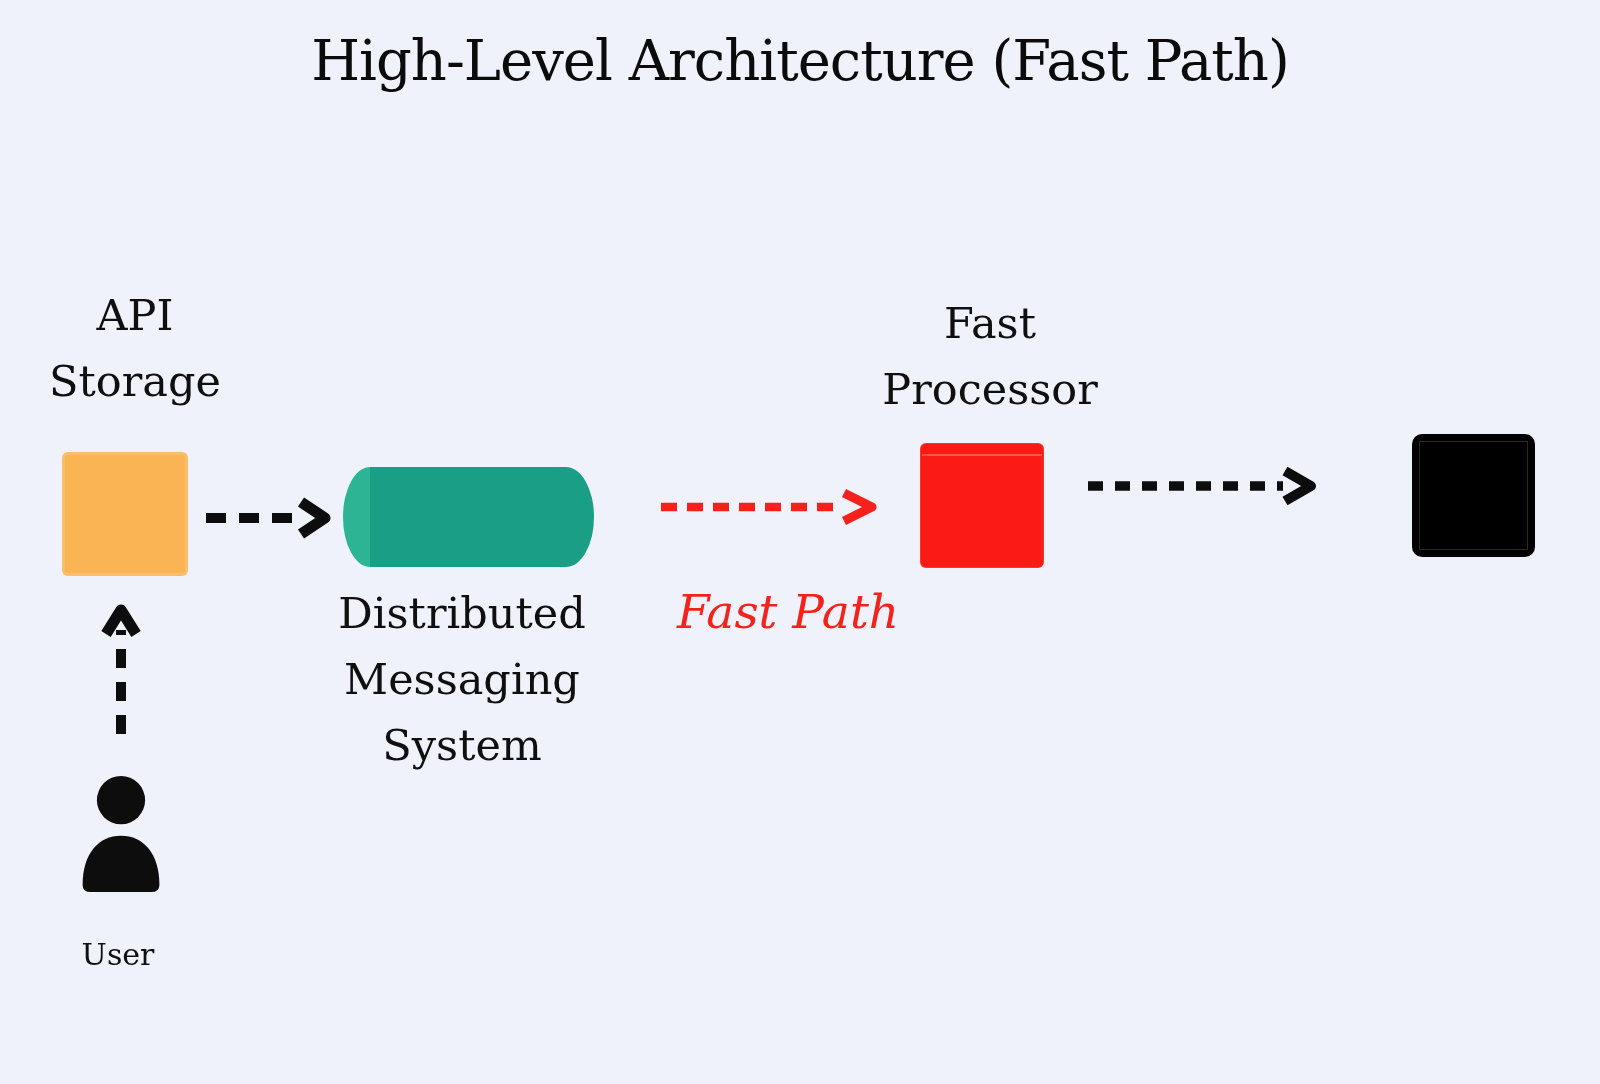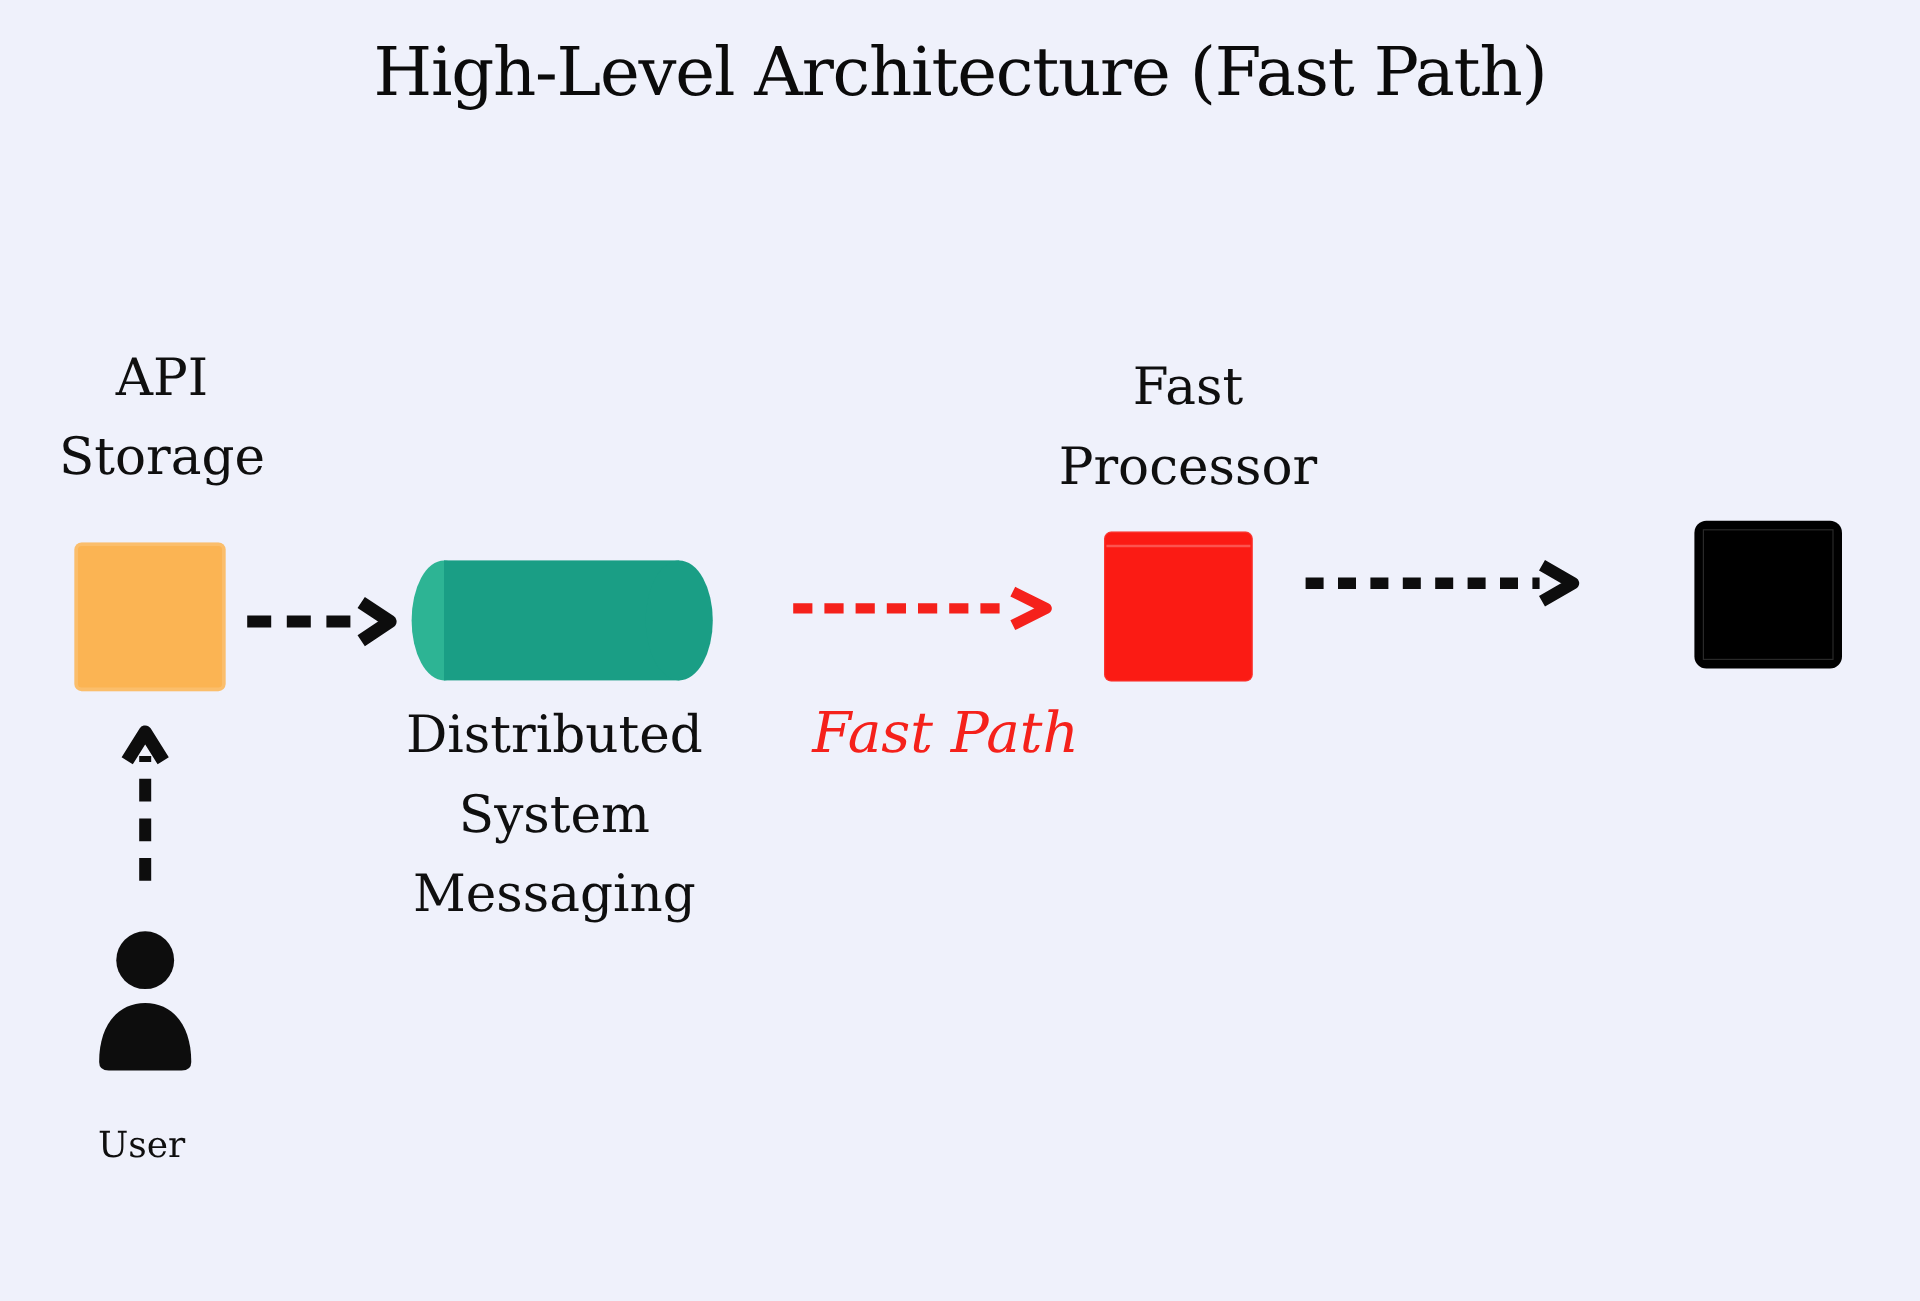--- a/index.html
+++ b/index.html
@@ -111,22 +111,22 @@
   </svg>
 
   <svg class="shape-svg cyl" width="256" height="102" viewBox="0 0 256 102">
     <ellipse cx="30" cy="51" rx="27" ry="50" fill="#2DB494"></ellipse>
     <rect x="30" y="1" width="196" height="100" fill="#1A9E85"></rect>
     <ellipse cx="226" cy="51" rx="28" ry="50" fill="#1A9E85"></ellipse>
   </svg>
 
   <div class="node-label" style="left:462px; top:580px;">
     <div>Distributed</div>
+    <div>Messaging</div>
     <div>System</div>
-    <div>Messaging</div>
   </div>
 
   <svg class="arrow-svg arrow-red" width="226" height="44" viewBox="0 0 226 44">
     <line x1="3" y1="22" x2="184" y2="22" stroke="#F5211B" stroke-width="8.5" stroke-dasharray="16 10"></line>
     <path d="M 186 8 L 214 22 L 186 36" fill="none" stroke="#F5211B" stroke-width="9" stroke-linejoin="round"></path>
   </svg>
 
   <div class="edge-label" style="left:788px; top:584px;">Fast Path</div>
 
   <div class="node-label" style="left:990px; top:290px;text-align:center;">

